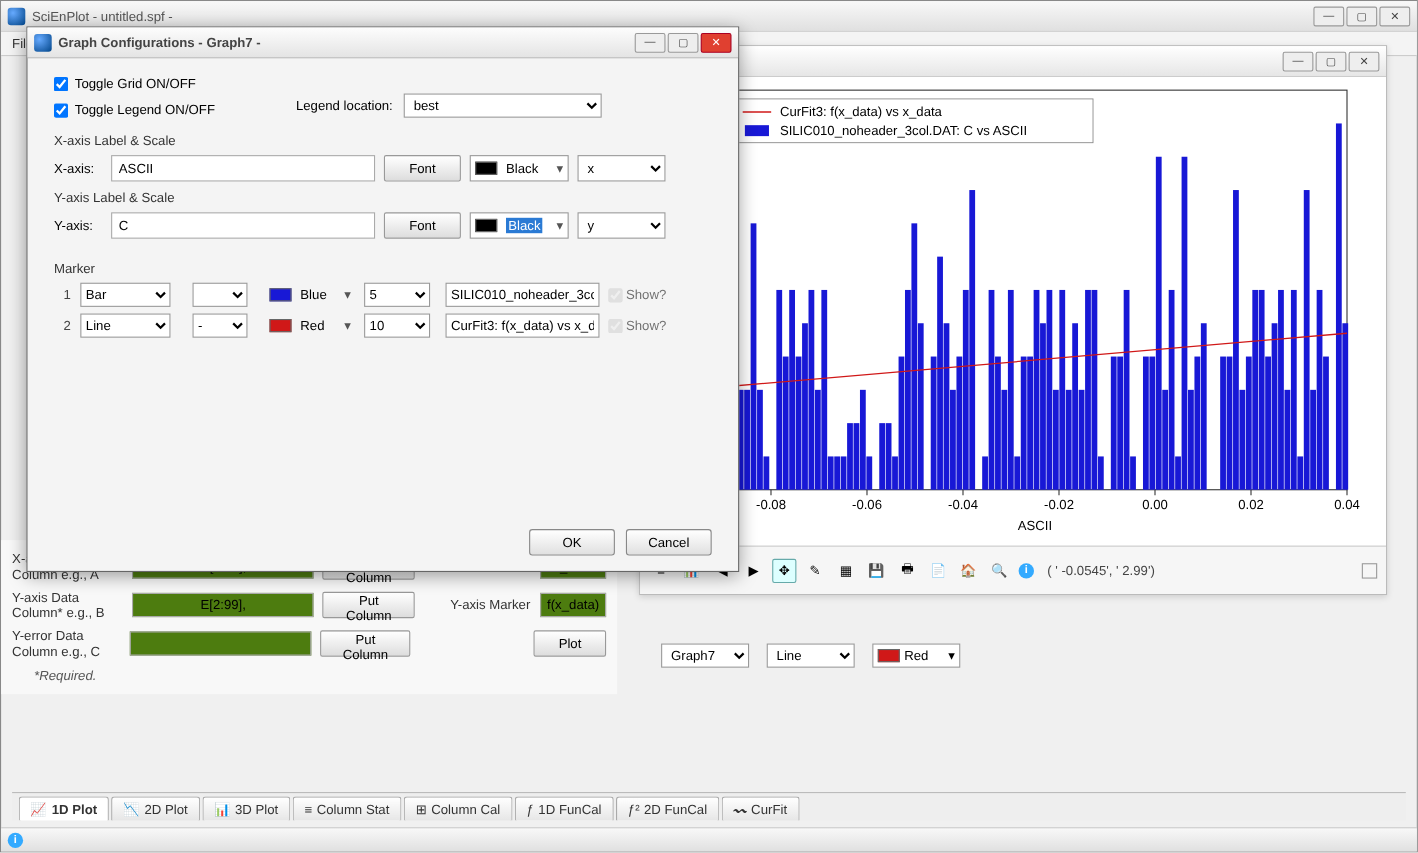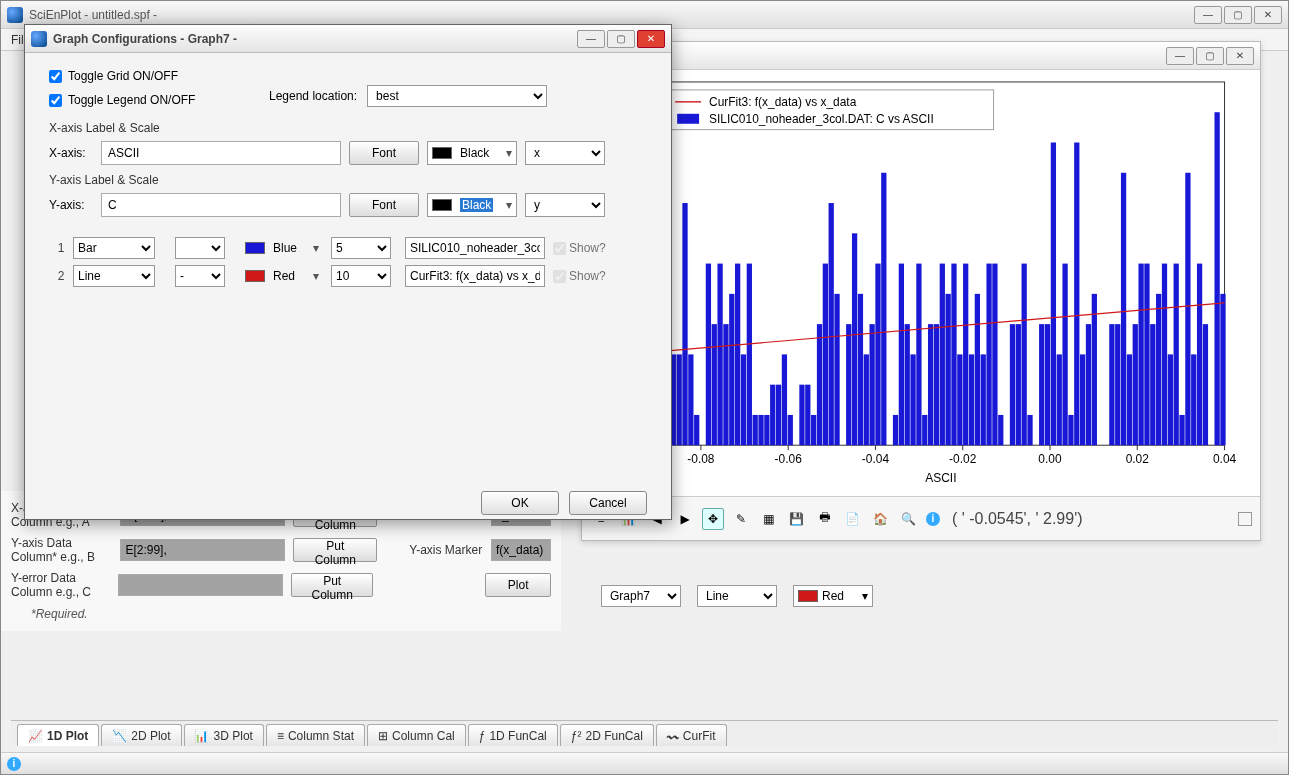--- a/index.html
+++ b/index.html
@@ -12,33 +12,33 @@
 .winbtns { display: flex; gap: 2px; }
 .winbtn { width: 28px; height: 18px; border: 1px solid #999; background: #eee; display: flex; align-items: center; justify-content: center; font-size: 10px; color:#444; cursor:pointer; border-radius:2px; }
 .winbtn.close { background: #e04030; color: #fff; border-color:#a02; }
 
 .menubar { height: 22px; background: #f4f4f4; border-bottom: 1px solid #ccc; display: flex; align-items: center; padding-left: 10px; gap: 14px; color:#333; }
 .menubar span { cursor:pointer; }
 
 .left-panel { position: absolute; left: 0; top: 490px; width: 560px; background:#f8f8f8; padding:10px; }
 .form-row { display:flex; align-items:center; gap:8px; margin-bottom:6px; }
 .form-row label { width:110px; color:#333; line-height:1.2; }
-.form-row input[type=text] { flex:1; height:22px; border:1px solid #aaa; padding:0 4px; background:#a3a3a3; }
+.form-row input[type=text] { flex:1; height:22px; border:1px solid #aaa; padding:0 4px; background:#4d7c0f;text-align:center; }
 .small-btn { height:24px; padding:0 12px; border:1px solid #999; background:linear-gradient(#fff,#ddd); cursor:pointer; border-radius:2px; }
 
 .required-note { font-style: italic; color:#555; margin-top:8px; margin-left:20px; }
 
 
 .chart-pane { position:absolute; top:40px; left:580px; width:680px; height:500px; background:#fff; border:1px solid #bbb; box-shadow:0 2px 6px rgba(0,0,0,0.15); }
 .chart-pane .titlebar { background:linear-gradient(#fff,#e6e6e6); }
 .chart-area { position:absolute; top:30px; left:10px; right:10px; bottom:50px; }
 .chart-toolbar { position:absolute; bottom:0; left:0; right:0; height:44px; border-top:1px solid #ccc; background:#f6f6f6; display:flex; align-items:center; padding:0 8px; gap:6px; }
 .tb-icon { width:22px; height:22px; border:1px solid transparent; display:flex; align-items:center; justify-content:center; cursor:pointer; border-radius:2px;}
 .tb-icon.active { border:1px solid #6aa; background:#dff; }
-.status-text { margin-left:6px; color:#444; font-size:16px; }
+.status-text { margin-left:6px; color:#444; font-size:12px; }
 
 
 .lower-controls { position:absolute; top:584px; left:600px; display:flex; gap:16px; align-items:center; }
 .select { height:22px; border:1px solid #999; background:#fff; padding:0 4px; }
 .color-swatch { display:inline-block; width:20px; height:12px; vertical-align:middle; border:1px solid #666; margin-right:4px;}
 
 
 .bottom-tabs { position:absolute; bottom:28px; left:10px; right:10px; height:26px; background:#eee; border-top:1px solid #bbb; display:flex; align-items:flex-end; padding-left:6px; gap:2px;}
 .tab { height:22px; padding:0 10px; border:1px solid #aaa; border-bottom:none; background:linear-gradient(#fff,#e6e6e6); display:flex; align-items:center; gap:4px; cursor:pointer; border-radius:3px 3px 0 0; color:#333; }
 .tab.active { background:#fff; font-weight:bold; }
@@ -67,21 +67,21 @@
 .mh { font-size:11px; }
 .mh.idx{width:24px;} .mh.type{width:90px;} .mh.ls{width:66px;} .mh.color{width:90px;} .mh.size{width:74px;} .mh.label{width:148px;} .mh.eb{width:60px;}
 .marker-row { display:flex; align-items:center; gap:0; margin-bottom:6px; }
 .marker-row .idx { width:24px; text-align:center; color:#444;}
 .marker-row select, .marker-row .color-select, .marker-row input[type=text] { height:22px; border:1px solid #999; background:#fff; }
 .marker-row .type-sel{width:82px;margin-right:20px;} .marker-row .ls-sel{width:50px;margin-right:16px;} .marker-row .col-sel{width:82px;margin-right:8px;} .marker-row .size-sel{width:60px;margin-right:14px;} .marker-row .label-inp{width:140px;padding:0 4px;margin-right:8px;}
 .marker-row .col-sel::after{content:'▾';position:absolute;right:4px;color:#555;}
 .marker-row .col-sel{display:flex;align-items:center;padding:0 4px;position:relative;gap:4px;}
 .eb-chk { display:flex; align-items:center; gap:3px; opacity:0.55;}
 
-.dialog-footer { position:absolute; bottom:4px; right:24px; display:flex; gap:10px;}
+.dialog-footer { position:absolute; bottom:14px; right:24px; display:flex; gap:10px;}
 .dialog-footer button { width:78px; height:24px; border:1px solid #888; background:linear-gradient(#fff,#e0e0e0); cursor:pointer; border-radius:3px;}
 .bar { fill:#1818d6; }
 .fitline { stroke:#d01818; stroke-width:1.2; fill:none; }
 .legend-box { fill:#fff; stroke:#888; stroke-width:0.8; }
 </style>
 </head>
 <body>
 
 <div class="main-window">
   <div class="titlebar">
@@ -376,20 +376,21 @@
         <button class="small-btn" style="width:70px">Font</button>
         <div class="color-select">
           <span class="color-swatch" style="background:#000"></span>
           <span style="background:#2a7ad4;color:#fff;padding:0 2px;">Black</span>
         </div>
         <select class="mini-select"><option>y</option></select>
       </div>
     </div>
 
     <div class="marker-section">
+      <div class="axis-title">Marker</div>
       <div class="marker-row">
         <span class="idx">1</span>
         <select class="type-sel"><option>Bar</option></select>
         <select class="ls-sel"><option></option></select>
         <div class="col-sel">
             <span class="color-swatch" style="background:#1818d6"></span>
             <span>Blue</span>
           </div>
         <select class="size-sel"><option>5</option></select>
         <input type="text" class="label-inp" value="SILIC010_noheader_3col.D." style="">

